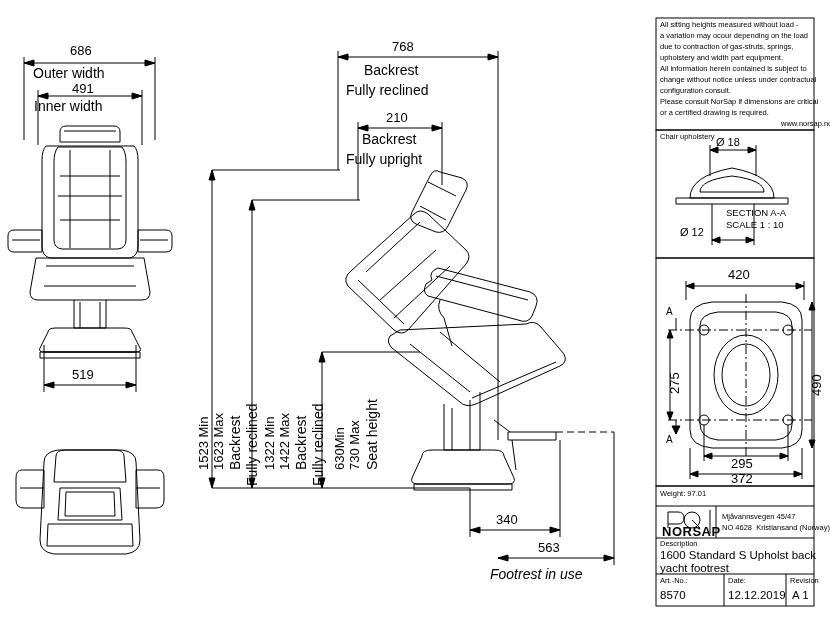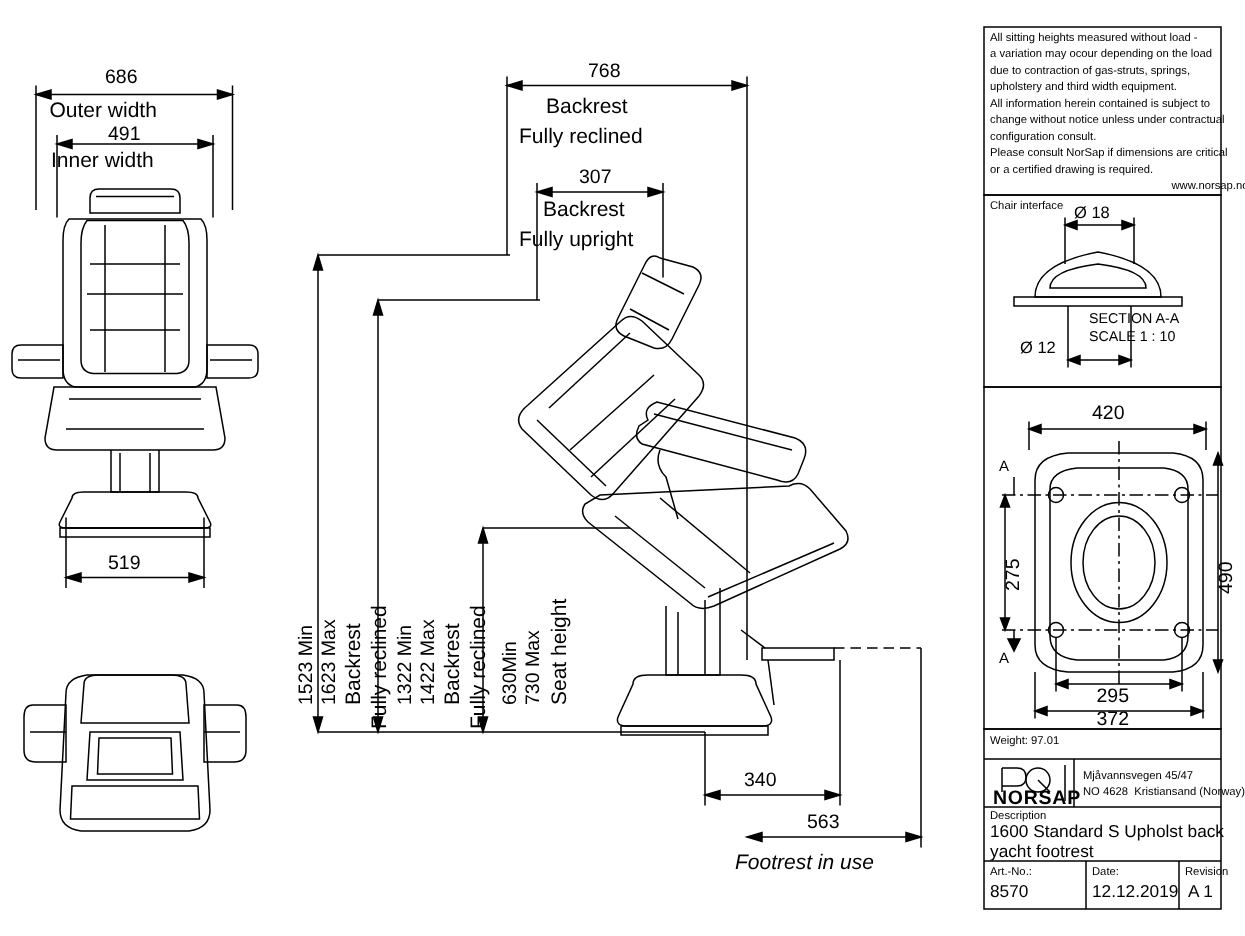--- a/index.html
+++ b/index.html
@@ -228,21 +228,21 @@
   <div class="txt dimtxt" style="left:70px;top:44px;">686</div>
   <div class="txt lbl" style="left:33px;top:65px;">Outer width</div>
   <div class="txt dimtxt" style="left:72px;top:82px;">491</div>
   <div class="txt lbl" style="left:34px;top:98px;">Inner width</div>
   <div class="txt dimtxt" style="left:72px;top:368px;">519</div>
 
   <div class="txt dimtxt" style="left:392px;top:40px;">768</div>
   <div class="txt lbl" style="left:364px;top:62px;">Backrest</div>
   <div class="txt lbl" style="left:346px;top:82px;">Fully reclined</div>
 
-  <div class="txt dimtxt" style="left:386px;top:111px;">307</div>
+  <div class="txt dimtxt" style="left:386px;top:111px;">210</div>
   <div class="txt lbl" style="left:362px;top:131px;">Backrest</div>
   <div class="txt lbl" style="left:346px;top:151px;">Fully upright</div>
 
   <div class="vtxt dimtxt" style="left:196px;top:470px;">1523 Min</div>
   <div class="vtxt dimtxt" style="left:211px;top:470px;">1623 Max</div>
   <div class="vtxt lbl" style="left:227px;top:470px;">Backrest</div>
   <div class="vtxt lbl" style="left:244px;top:486px;">Fully reclined</div>
 
   <div class="vtxt dimtxt" style="left:262px;top:470px;">1322 Min</div>
   <div class="vtxt dimtxt" style="left:277px;top:470px;">1422 Max</div>
@@ -253,29 +253,29 @@
   <div class="vtxt dimtxt" style="left:347px;top:470px;">730 Max</div>
   <div class="vtxt lbl" style="left:364px;top:470px;">Seat height</div>
 
   <div class="txt dimtxt" style="left:496px;top:513px;">340</div>
   <div class="txt dimtxt" style="left:538px;top:541px;">563</div>
   <div class="txt lbl" style="left:490px;top:566px;font-style:italic;">Footrest in use</div>
 
   <div class="txt tiny" style="left:660px;top:21px;">All sitting heights measured without load -</div>
   <div class="txt tiny" style="left:660px;top:32px;">a variation may ocour depending on the load</div>
   <div class="txt tiny" style="left:660px;top:43px;">due to contraction of gas-struts, springs,</div>
-  <div class="txt tiny" style="left:660px;top:54px;">upholstery and third width equipment.</div>
+  <div class="txt tiny" style="left:660px;top:54px;">upholstery and width part equipment.</div>
   <div class="txt tiny" style="left:660px;top:65px;">All information herein contained is subject to</div>
   <div class="txt tiny" style="left:660px;top:76px;">change without notice unless under contractual</div>
   <div class="txt tiny" style="left:660px;top:87px;">configuration consult.</div>
   <div class="txt tiny" style="left:660px;top:98px;">Please consult NorSap if dimensions are critical</div>
   <div class="txt tiny" style="left:660px;top:109px;">or a certified drawing is required.</div>
   <div class="txt tiny" style="left:764px;top:120px;padding-left:17px;">www.norsap.no</div>
 
-  <div class="txt tiny" style="left:660px;top:133px;">Chair interface</div>
+  <div class="txt tiny" style="left:660px;top:133px;">Chair upholstery</div>
   <div class="txt small" style="left:716px;top:136px;font-size:11px;">Ø 18</div>
   <div class="txt small" style="left:680px;top:226px;font-size:11px;">Ø 12</div>
   <div class="txt small" style="left:726px;top:208px;font-size:9.5px;text-align:right;">SECTION A-A</div>
   <div class="txt small" style="left:726px;top:220px;font-size:9.5px;">SCALE 1 : 10</div>
 
   <div class="txt dimtxt" style="left:728px;top:268px;">420</div>
   <div class="vtxt dimtxt" style="left:667px;top:394px;">275</div>
   <div class="vtxt dimtxt" style="left:809px;top:396px;">490</div>
   <div class="txt dimtxt" style="left:731px;top:457px;">295</div>
   <div class="txt dimtxt" style="left:731px;top:472px;">372</div>

